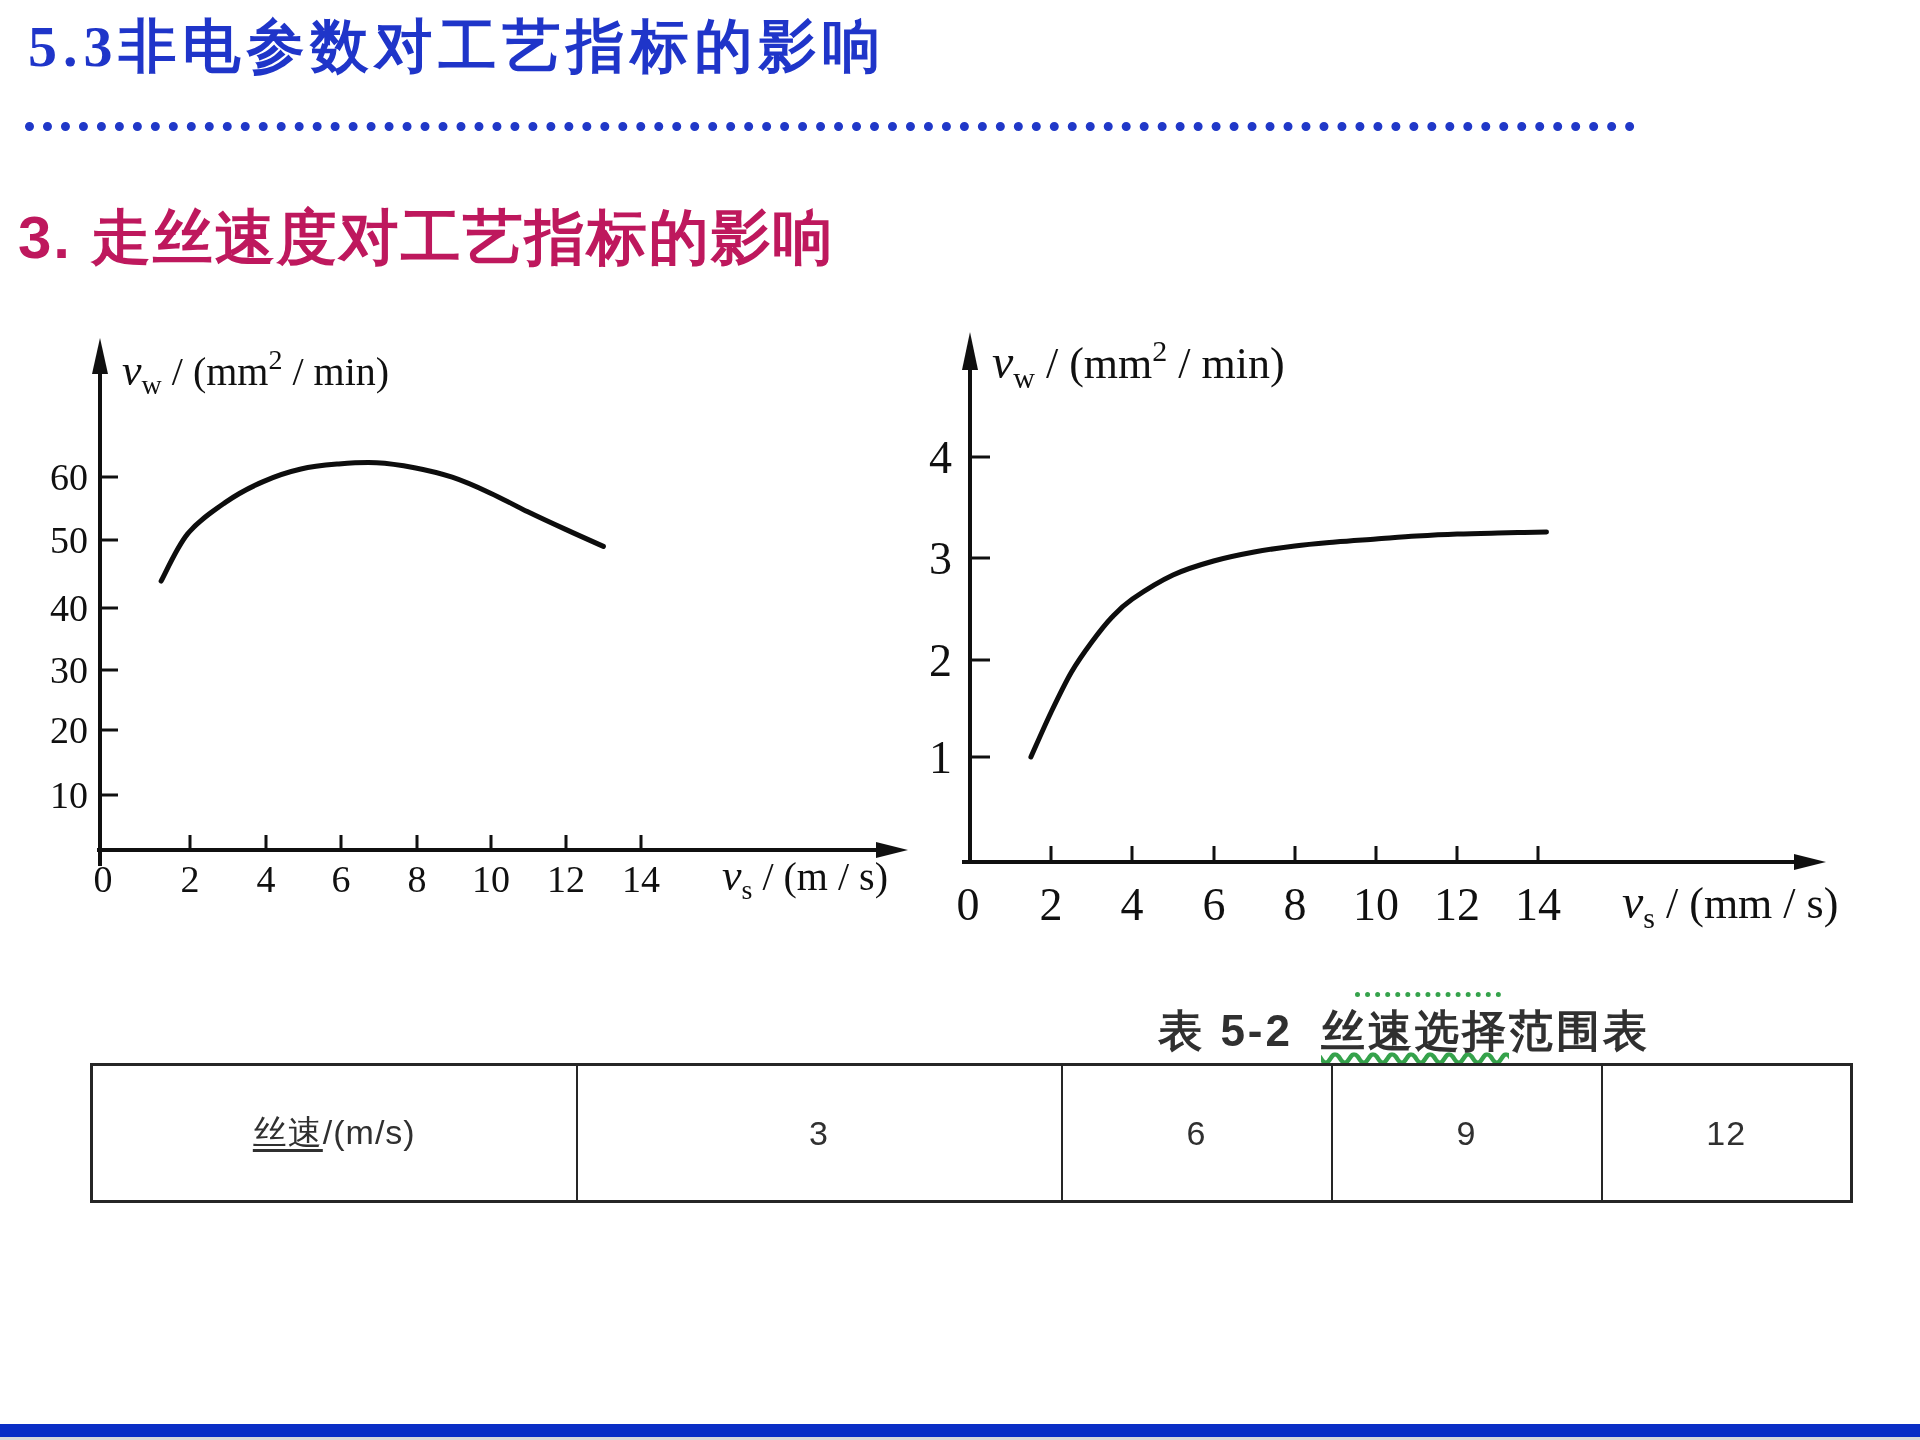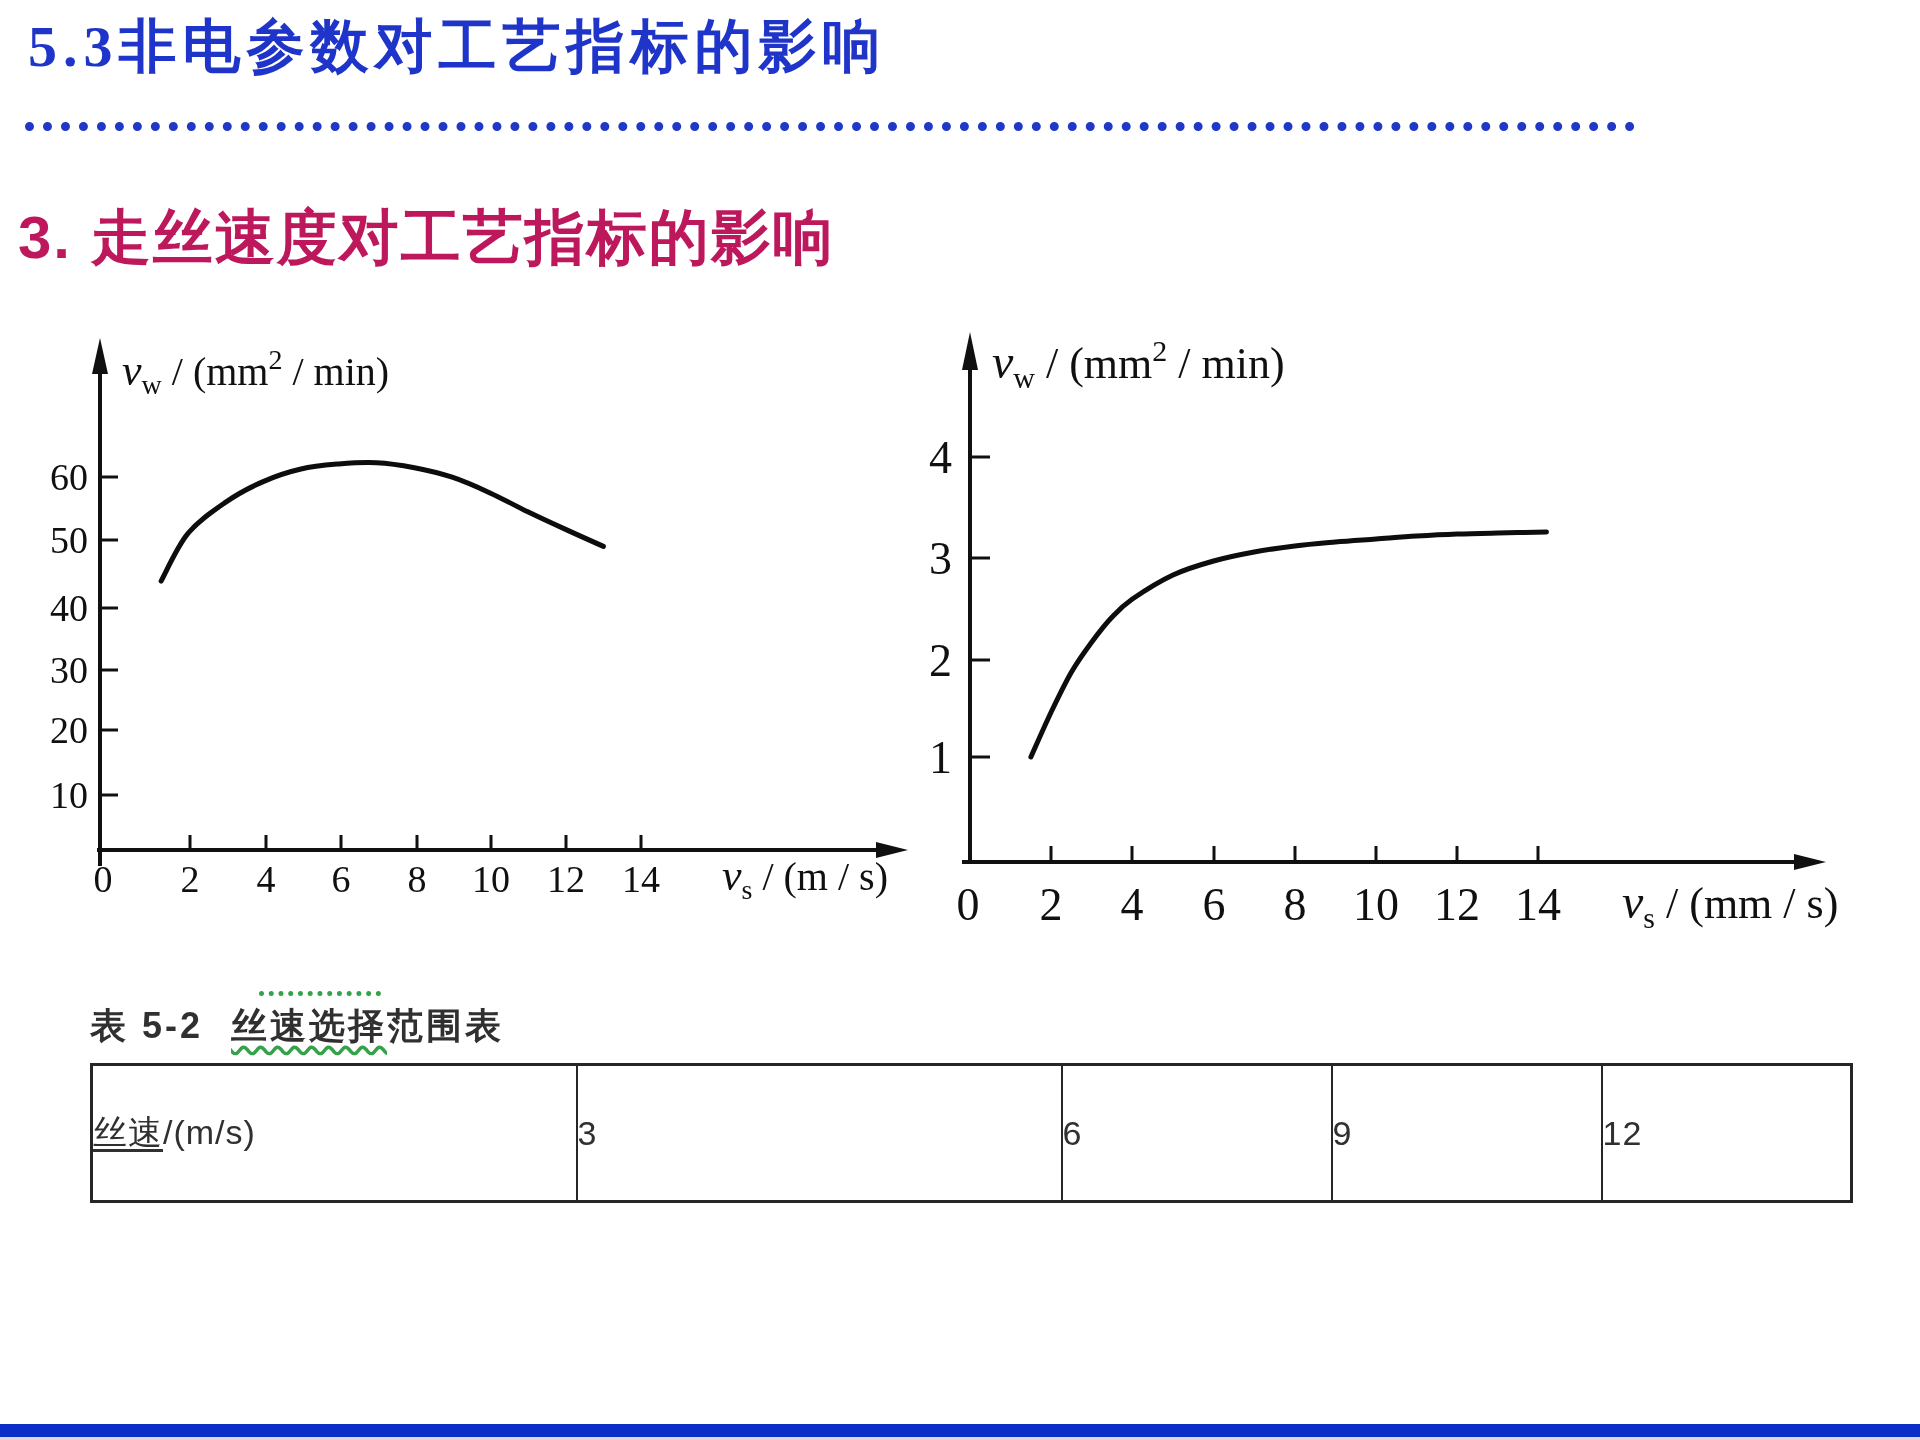--- a/index.html
+++ b/index.html
@@ -33,40 +33,40 @@
   .curve{fill:none;stroke:#0d0d0d;stroke-width:5;stroke-linecap:round;}
   text{fill:#101010;}
   .num-l{font-family:"Liberation Serif","DejaVu Serif",serif;font-size:38px;}
   .num-r{font-family:"Liberation Serif","DejaVu Serif",serif;font-size:46px;}
   .axlab-l{font-family:"Liberation Serif","DejaVu Serif",serif;font-size:40px;}
   .axlab-r{font-family:"Liberation Serif","DejaVu Serif",serif;font-size:44px;}
   .ital{font-style:italic;}
   
   .tbl-caption{
     position:absolute;left:90px;top:1002px;width:1560px;
-    text-align:left;font-size:36px;font-weight:700;color:#303030;
+    text-align:right;font-size:44px;font-weight:700;color:#303030;
     letter-spacing:3px;
   }
   .cap-num{margin-right:28px;}
   .cap-marked{
     position:relative;
     text-decoration:underline wavy #35a24b;
     text-underline-offset:7px;
   }
   .cap-marked::before{
     content:"";position:absolute;left:18%;width:78%;top:-14px;height:0;
     border-top:5px dotted #35a24b;
   }
   table.spec{
     position:absolute;left:90px;top:1063px;width:1760px;height:140px;
     border-collapse:collapse;table-layout:fixed;
     font-size:34px;color:#303030;
   }
   table.spec td{
-    border:2px solid #262626;text-align:left;vertical-align:middle;
+    border:2px solid #262626;text-align:center;vertical-align:middle;
     padding:0;height:70px;letter-spacing:1px;margin-top:46px;
   }
   table.spec{border:3px solid #262626;}
   table.spec tr:first-child td{border-bottom:3px solid #262626;}
   .u{text-decoration:underline;text-underline-offset:5px;}
   
   .footer-bar{position:absolute;left:0;top:1424px;width:1920px;height:13px;background:#0a2ec6;}
   .footer-edge{position:absolute;left:0;top:1437px;width:1920px;height:3px;background:#d9d9d9;}
 </style>
 </head>

